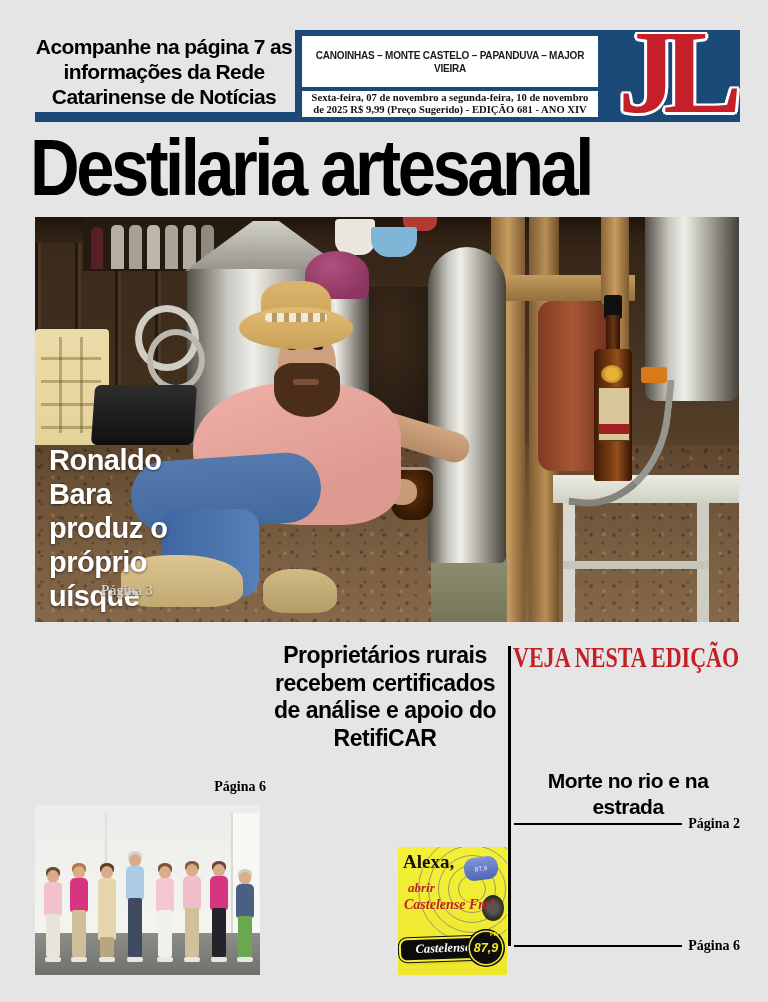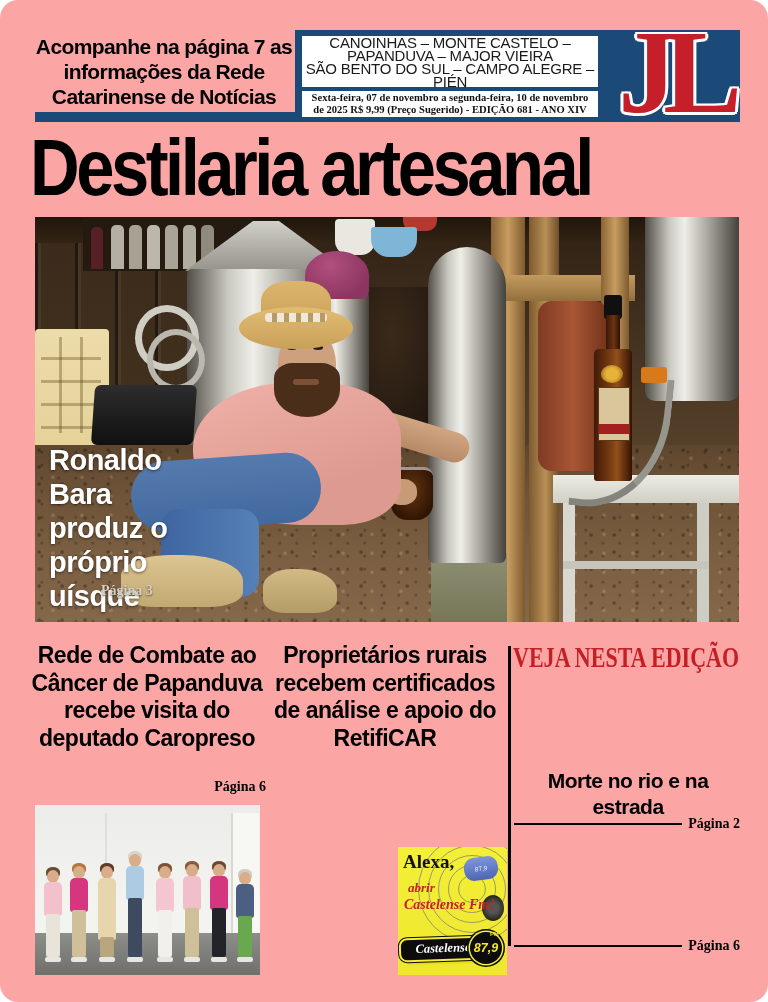--- a/index.html
+++ b/index.html
@@ -1,27 +1,27 @@
 <!DOCTYPE html>
 <html><head>
 <meta charset="utf-8">
 <style>
   html,body{margin:0;padding:0;background:#ffffff;}
-  #page{position:relative;width:768px;height:1002px;background:#fca5a5;overflow:hidden;
-        font-family:"Liberation Sans",sans-serif;border-radius:18px;}
+  #page{position:relative;width:768px;height:1002px;background:#e5e5e5;overflow:hidden;
+        font-family:"Liberation Sans",sans-serif;}
   .abs{position:absolute;}
 
   
   .promo-box{left:33px;top:30px;width:262px;height:82px;display:flex;align-items:center;justify-content:center;}
   .promo-text{font-weight:bold;font-size:21px;line-height:25px;letter-spacing:-0.6px;color:#000;text-align:center;}
   .blue-bar{left:35px;top:112px;width:705px;height:10px;}
   .mast-right{left:295px;top:30px;width:445px;height:92px;}
   .cities-box{left:7px;top:6px;width:296px;height:51px;background:#fff;display:flex;flex-direction:column;
               justify-content:center;text-align:center;}
-  .cities-box div{font-weight:normal;font-size:15px;line-height:13px;letter-spacing:-0.2px;color:#1a1a1a;}
+  .cities-box div{font-weight:bold;font-size:10px;line-height:13px;letter-spacing:-0.2px;color:#1a1a1a;}
   .date-box{left:7px;top:61px;width:296px;height:26px;background:#fff;display:flex;flex-direction:column;
             justify-content:center;text-align:center;}
   .date-box div{font-family:"Liberation Serif",serif;font-size:10.6px;line-height:12.5px;color:#111;font-weight:bold;}
   .jl{left:308px;top:-16px;width:140px;text-align:center;font-family:"Liberation Serif",serif;
       font-weight:bold;font-size:118px;line-height:118px;letter-spacing:-14px;color:#c5202a;
       text-shadow:-2px -2px 0 #fff,2px -2px 0 #fff,-2px 2px 0 #fff,2px 2px 0 #fff,0 3px 0 #fff,3px 0 0 #fff,-3px 0 0 #fff;}
 
   
   .main-headline{left:30px;top:124px;width:740px;font-weight:bold;font-size:79px;line-height:88px;
                  letter-spacing:-4px;color:#000;white-space:nowrap;transform:scaleX(0.87);transform-origin:left;}
@@ -108,21 +108,20 @@
 
   <div class="abs promo-box">
     <div class="promo-text">Acompanhe na página 7 as informações da Rede Catarinense de Notícias</div>
   </div>
 
   <div class="abs blue-bar" style="background:#1b4a78;"></div>
 
   <div class="abs mast-right" style="background:#1b4a78;overflow:visible;">
     <div class="abs cities-box">
       <div>CANOINHAS – MONTE CASTELO – PAPANDUVA – MAJOR VIEIRA</div>
-      <div>SÃO BENTO DO SUL – CAMPO ALEGRE – PIÉN</div>
     </div>
     <div class="abs date-box">
       <div>Sexta-feira, 07 de novembro a segunda-feira, 10 de novembro</div>
       <div>de 2025 R$ 9,99 (Preço Sugerido) - EDIÇÃO 681 - ANO XIV</div>
     </div>
     <div class="abs jl">JL</div>
   </div>
 
   <div class="abs main-headline">Destilaria artesanal</div>
 
@@ -201,21 +200,20 @@
     <div class="abs" style="left:258px;top:162px;width:26px;height:6px;background:#7d5138;border-radius:4px;"></div>
     <div class="abs" style="left:252px;top:128px;width:10px;height:5px;background:#2a1c12;border-radius:50%;box-shadow:26px 0 0 #2a1c12;"></div>
     <div class="abs" style="left:226px;top:64px;width:70px;height:50px;background:linear-gradient(180deg,#dcb46b,#c9a057);border-radius:40% 40% 10% 10%;"></div>
     <div class="abs" style="left:204px;top:90px;width:114px;height:42px;background:linear-gradient(180deg,#e2bc74,#c9a057);border-radius:50%;"></div>
     <div class="abs" style="left:230px;top:96px;width:62px;height:9px;background:repeating-linear-gradient(90deg,#f0e8d8 0 7px,#b89a66 7px 12px);border-radius:4px;"></div>
 
     <div class="abs caption">Ronaldo Bara produz o próprio uísque</div>
     <div class="abs caption-page">Página 3</div>
   </div>
 
-  <div class="abs headline2 col-left-title">Rede de Combate ao Câncer de Papanduva recebe visita do deputado Caropreso</div>
   <div class="abs col-left-page"><span class="page-ref">Página 6</span></div>
 
   <div class="abs gphoto">
     <div class="abs gpanel"></div>
     <div class="abs gdoor"></div>
     <div class="abs gfloor"></div>
     <div id="figures">
         <div style="position: absolute; left: 8px; top: 62px; width: 20px; height: 96px;">
           <div style="position:absolute;left:3px;top:0;width:14px;height:10px;background:#6a4a33;border-radius:50% 50% 30% 30%;"></div>
           <div style="position:absolute;left:4px;top:3px;width:12px;height:13px;background:#d9ac8a;border-radius:50%;"></div>

